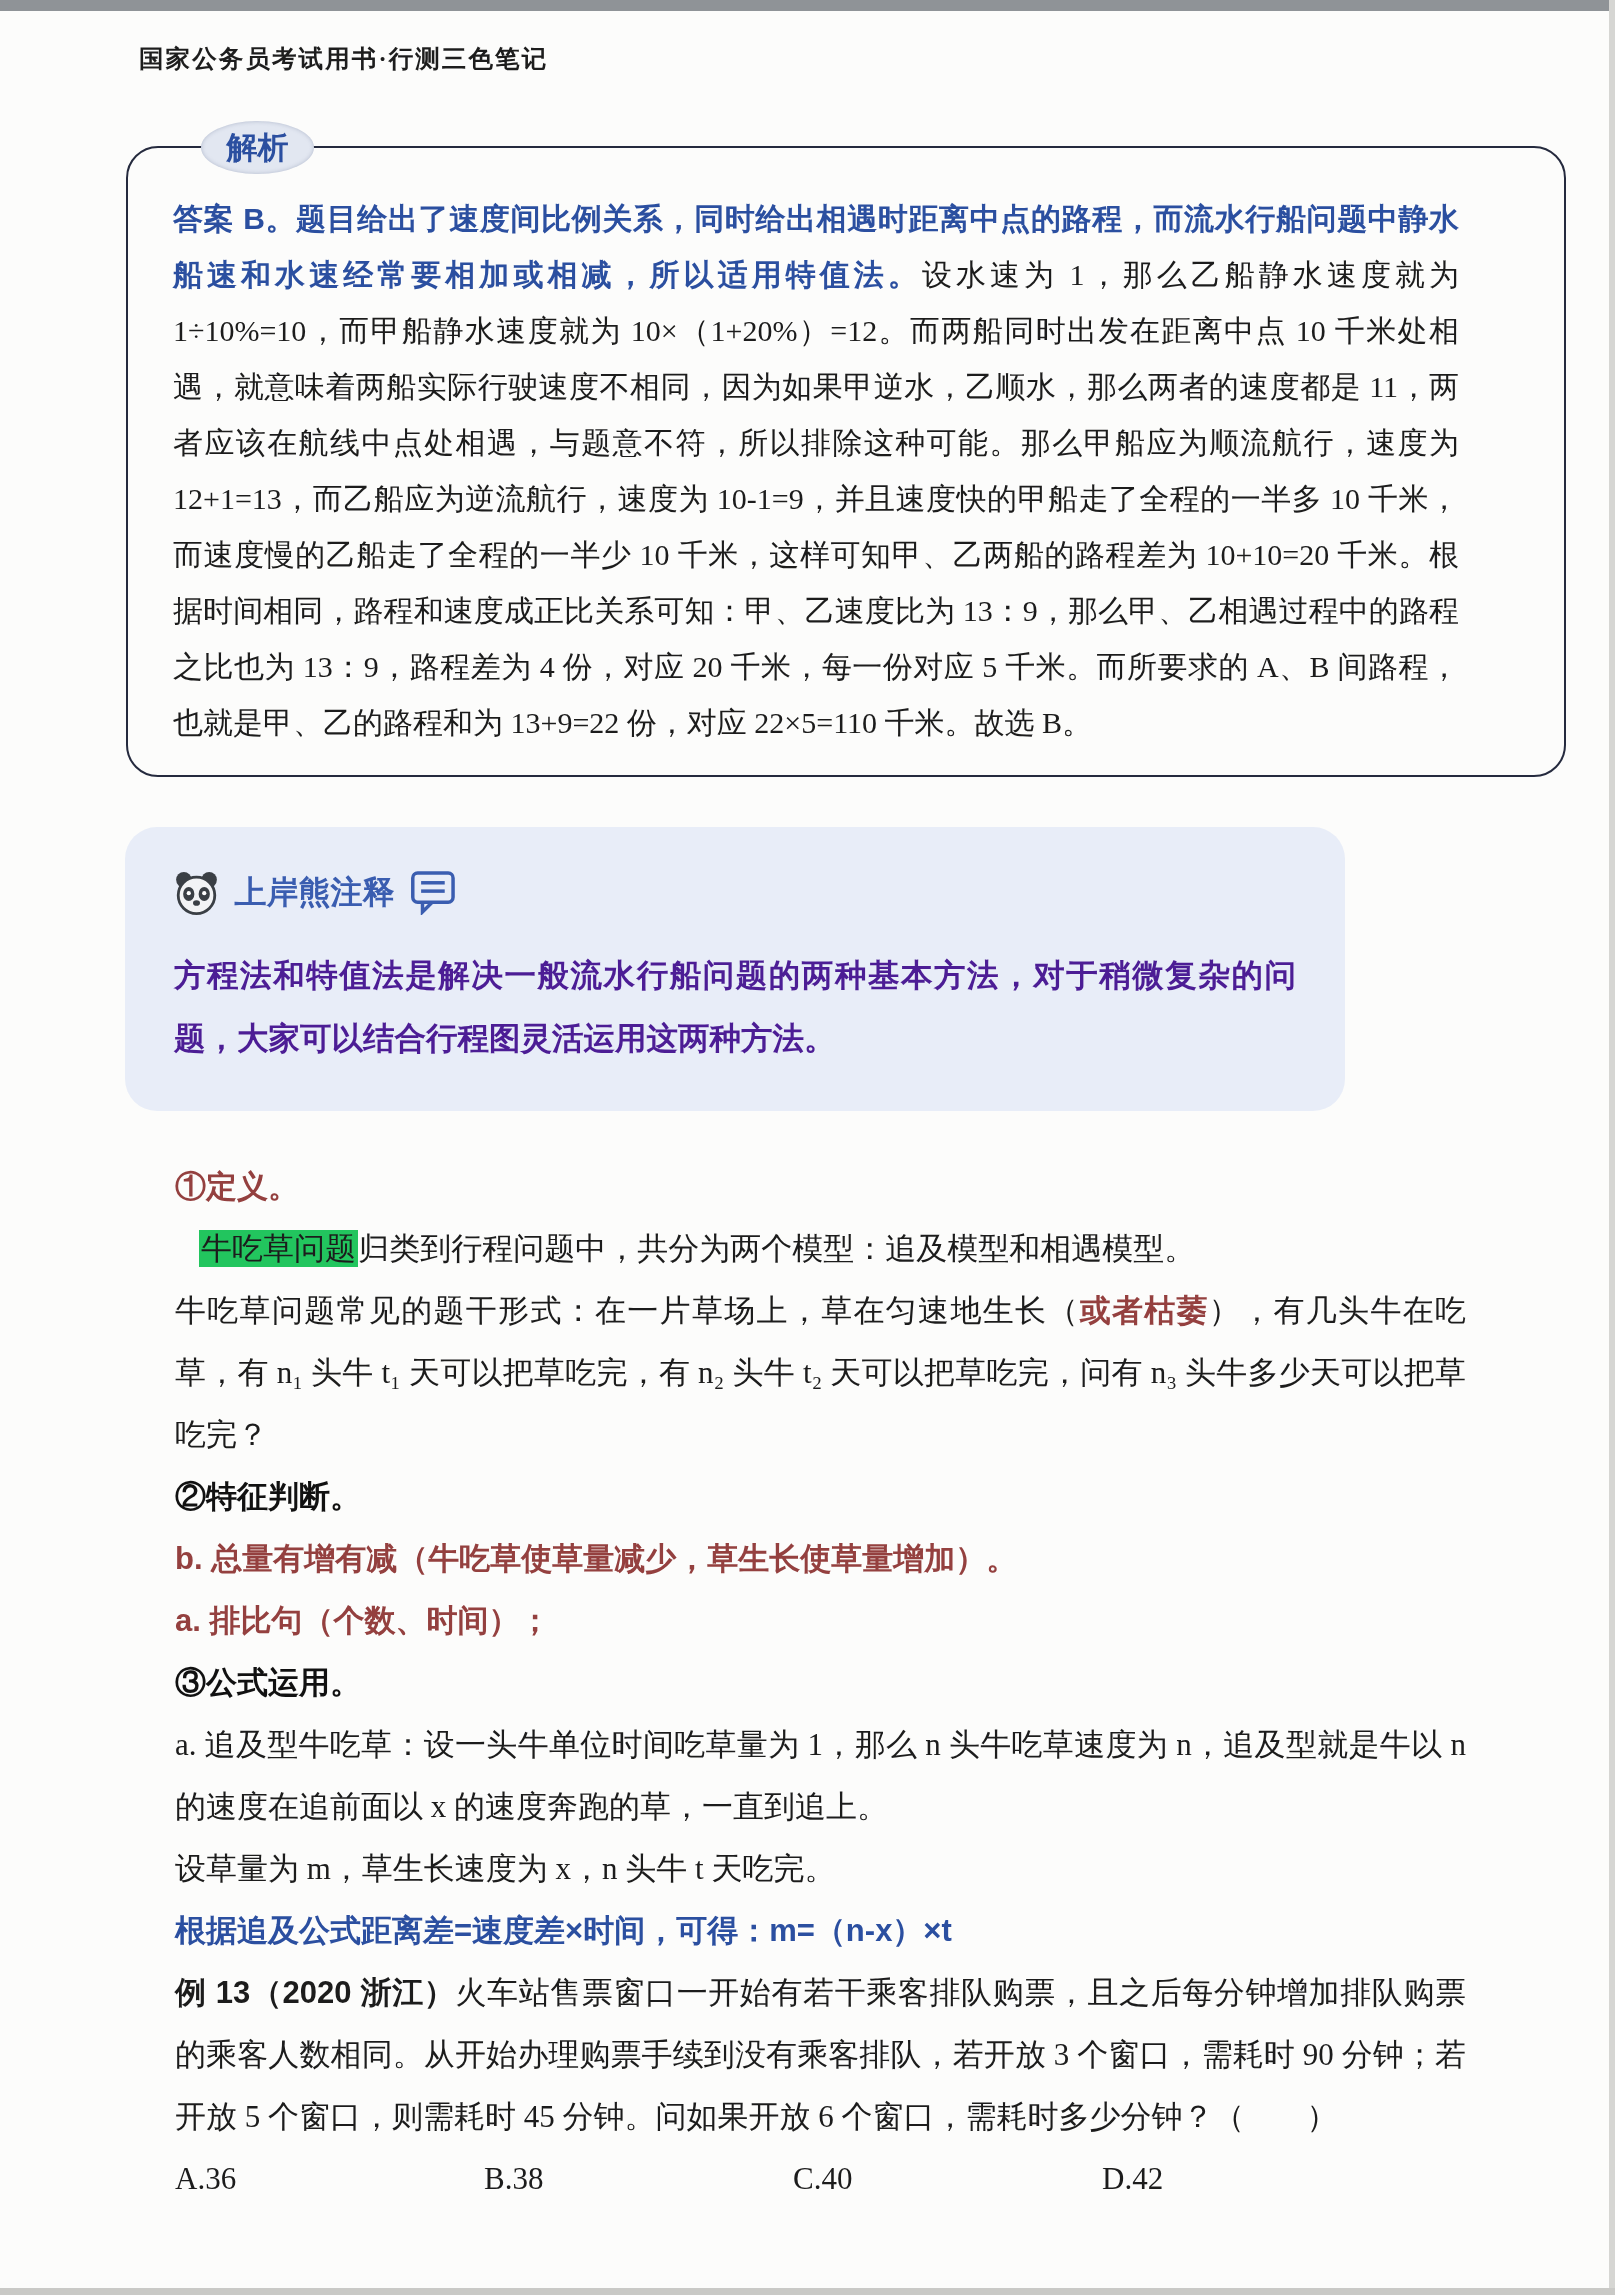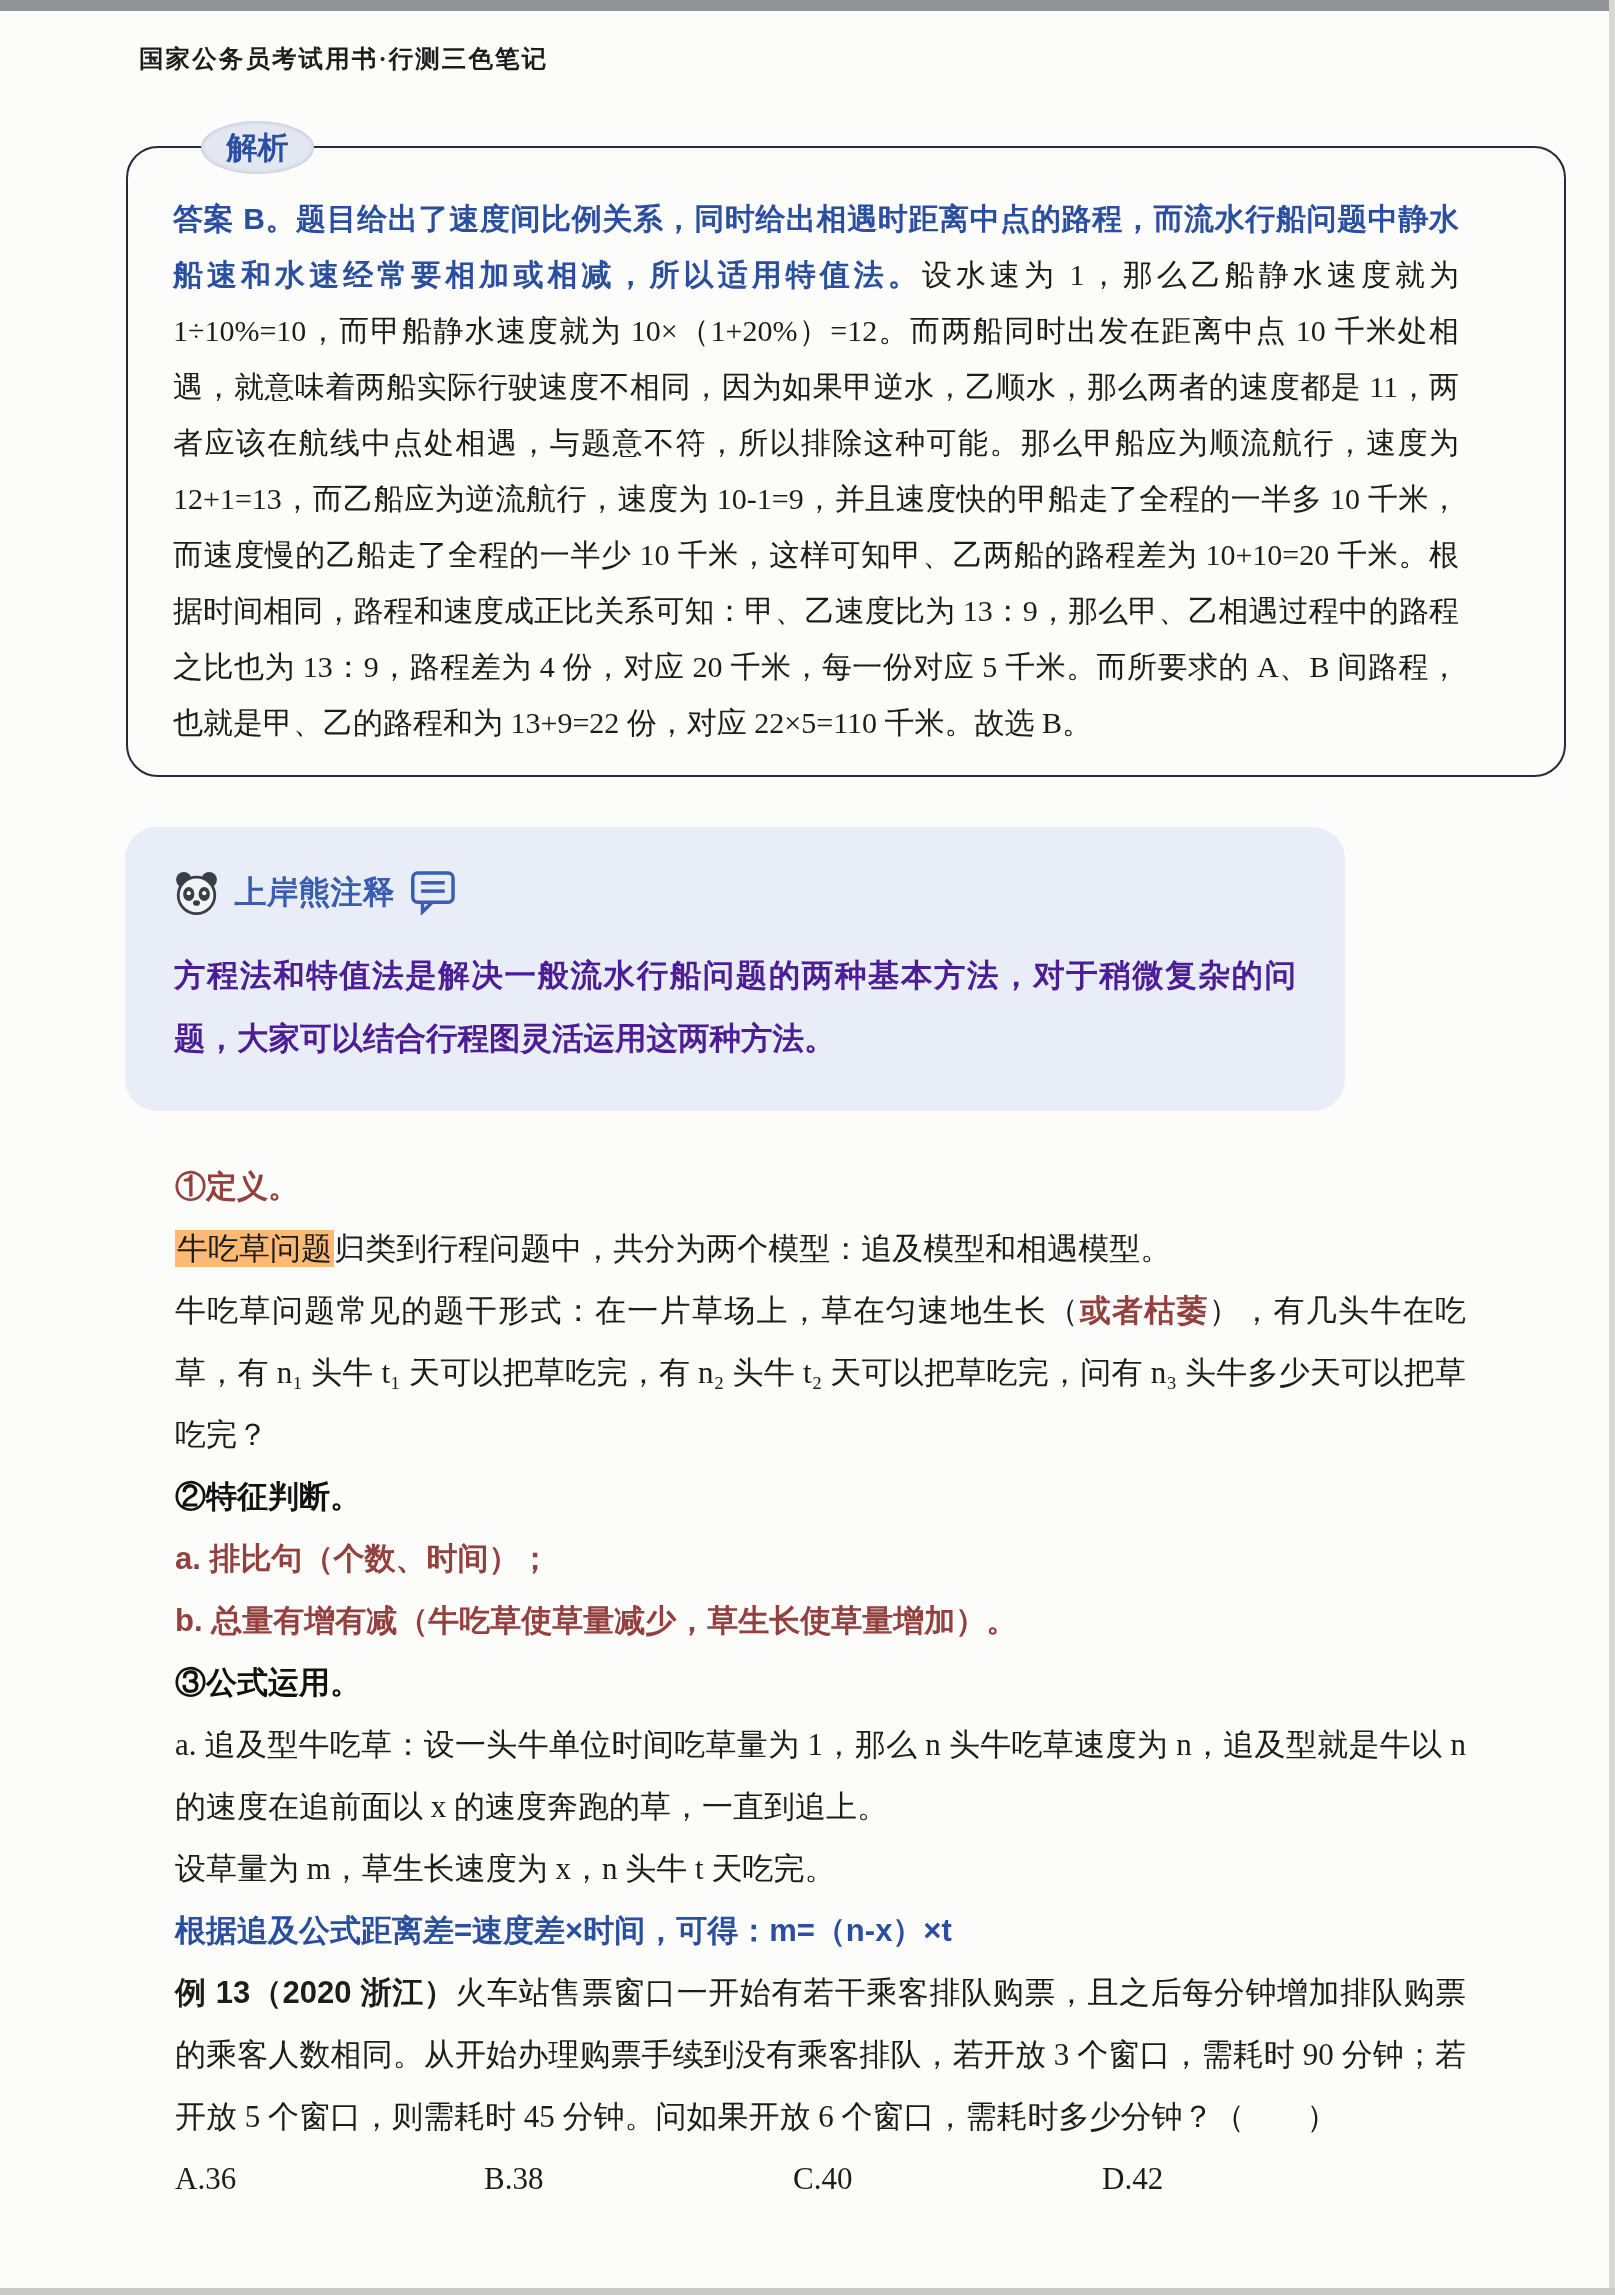--- a/index.html
+++ b/index.html
@@ -33,21 +33,21 @@
   .note-text{margin-top:29px;font-size:31.5px;line-height:63px;font-weight:bold;color:#4c1d95;
              text-align:justify;font-family:"Liberation Sans",sans-serif;}
 
   
   .content{position:absolute;top:1156px;left:175px;width:1291px;font-size:31px;line-height:62px;}
   .content p{margin:0;text-align:justify;}
   .h-black{font-weight:bold;font-family:"Liberation Sans",sans-serif;color:#111;}
   .indent{margin-left:18px !important;}
   .red{color:#94403f;font-weight:bold;font-family:"Liberation Sans",sans-serif;}
   .blue{color:#2b4fa0;font-weight:bold;font-family:"Liberation Sans",sans-serif;}
-  .hl{background:#fdba74;padding:0.7px 2.1px;}
+  .hl{background:#22c55e;padding:0.7px 2.1px;margin-left:24px;}
   .ex-label{font-weight:bold;font-family:"Liberation Sans",sans-serif;}
   .options{display:flex;margin-top:0;}
   .options span{width:309px;}
 </style>
 </head>
 <body>
 
 <div class="page">
   <div class="scan-top"></div>
   <div class="scan-right"></div>
@@ -83,22 +83,22 @@
       </svg>
     </div>
     <div class="note-text">方程法和特值法是解决一般流水行船问题的两种基本方法，对于稍微复杂的问题，大家可以结合行程图灵活运用这两种方法。</div>
   </div>
 
   <div class="content">
     <p class="red">①定义。</p>
     <p><span class="hl">牛吃草问题</span><span>归类到行程问题中，共分为两个模型：追及模型和相遇模型。</span></p>
     <p><span>牛吃草问题常见的题干形式：在一片草场上，草在匀速地生长（</span><span class="red">或者枯萎</span><span>），有几头牛在吃草，有 n₁ 头牛 t₁ 天可以把草吃完，有 n₂ 头牛 t₂ 天可以把草吃完，问有 n₃ 头牛多少天可以把草吃完？</span></p>
     <p class="h-black">②特征判断。</p>
+    <p class="red">b. 总量有增有减（牛吃草使草量减少，草生长使草量增加）。</p>
     <p class="red">a. 排比句（个数、时间）；</p>
-    <p class="red">b. 总量有增有减（牛吃草使草量减少，草生长使草量增加）。</p>
     <p class="h-black">③公式运用。</p>
     <p>a. 追及型牛吃草：设一头牛单位时间吃草量为 1，那么 n 头牛吃草速度为 n，追及型就是牛以 n 的速度在追前面以 x 的速度奔跑的草，一直到追上。</p>
     <p>设草量为 m，草生长速度为 x，n 头牛 t 天吃完。</p>
     <p class="blue">根据追及公式距离差=速度差×时间，可得：m=（n-x）×t</p>
     <p><span class="ex-label">例 13（2020 浙江）</span><span>火车站售票窗口一开始有若干乘客排队购票，且之后每分钟增加排队购票的乘客人数相同。从开始办理购票手续到没有乘客排队，若开放 3 个窗口，需耗时 90 分钟；若开放 5 个窗口，则需耗时 45 分钟。问如果开放 6 个窗口，需耗时多少分钟？（　　）</span></p>
     <p class="options">
       <span>A.36</span>
       <span>B.38</span>
       <span>C.40</span>
       <span>D.42</span>

